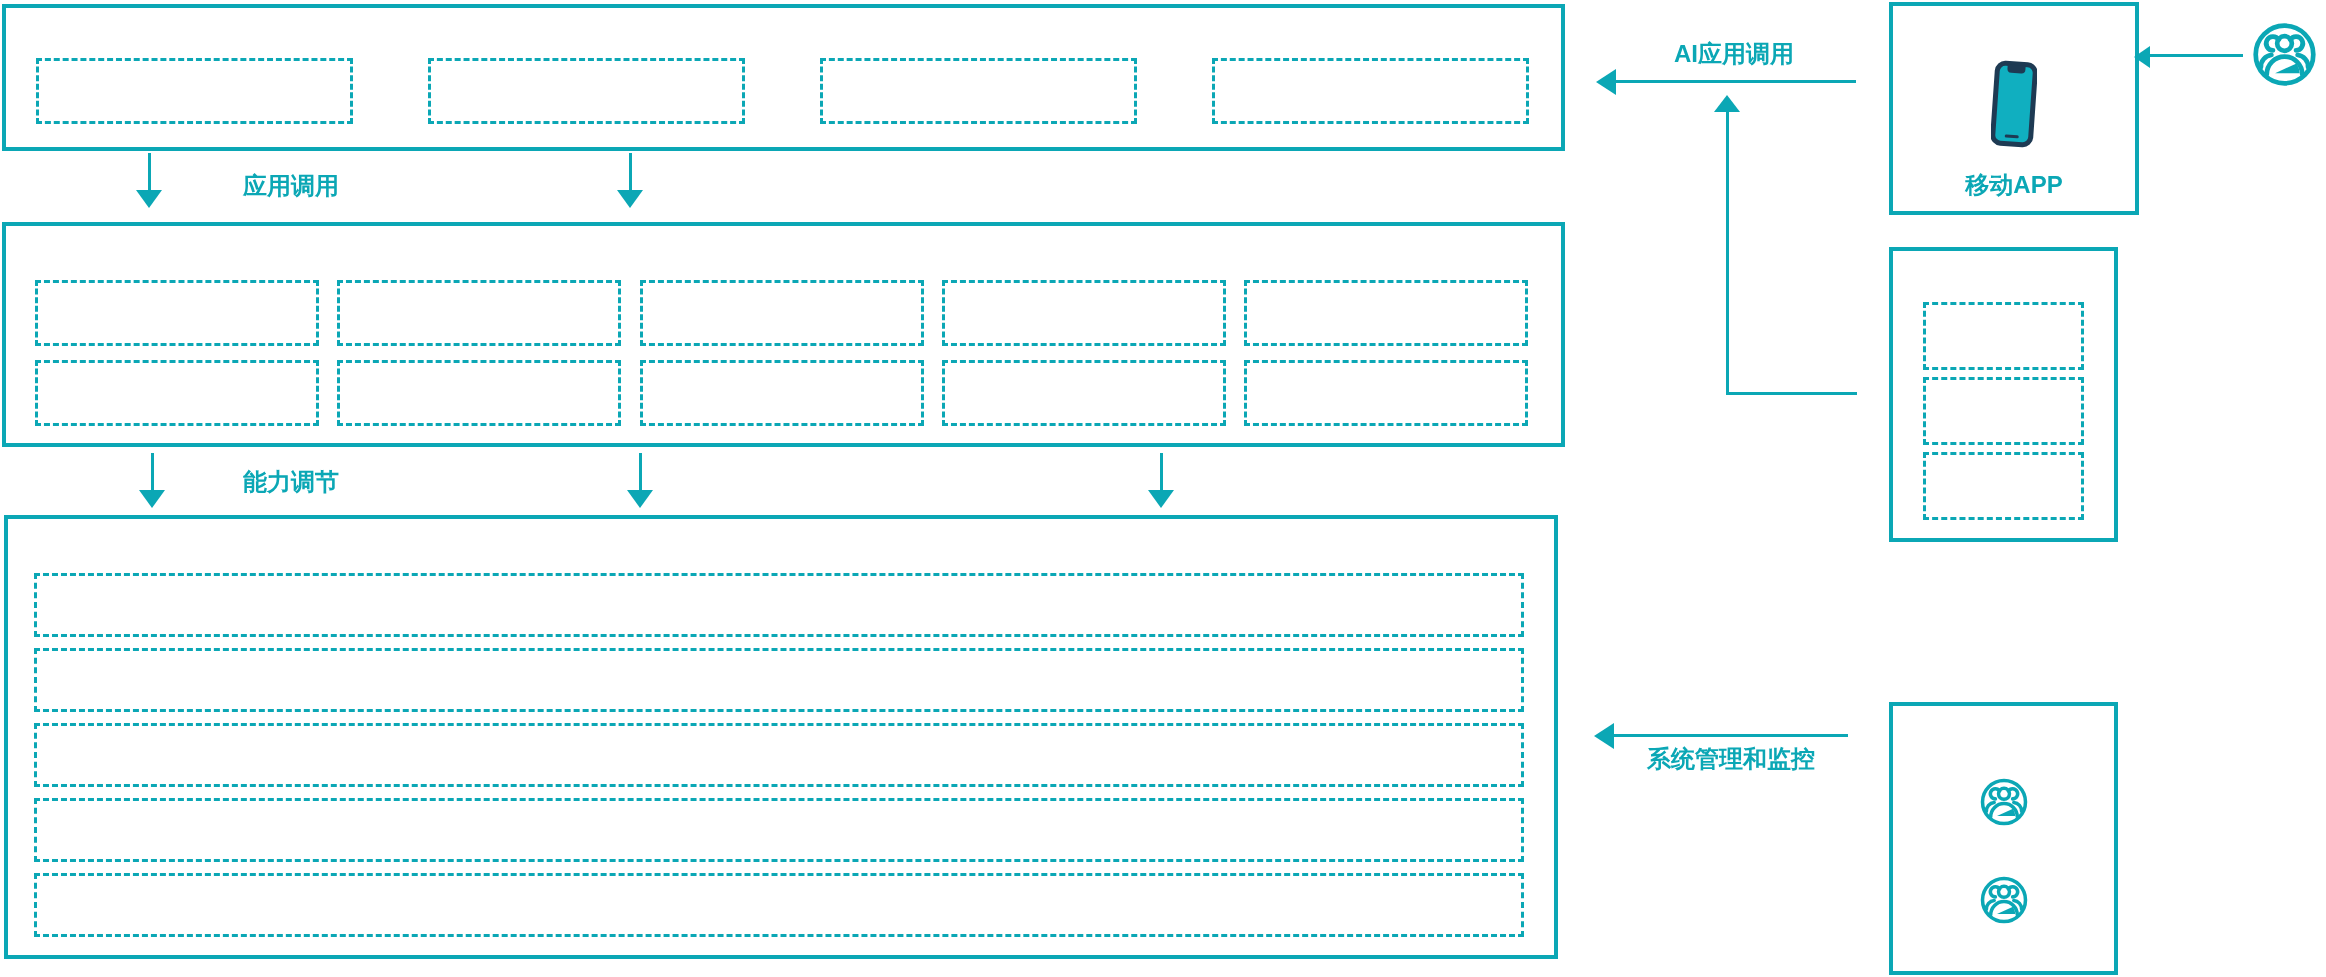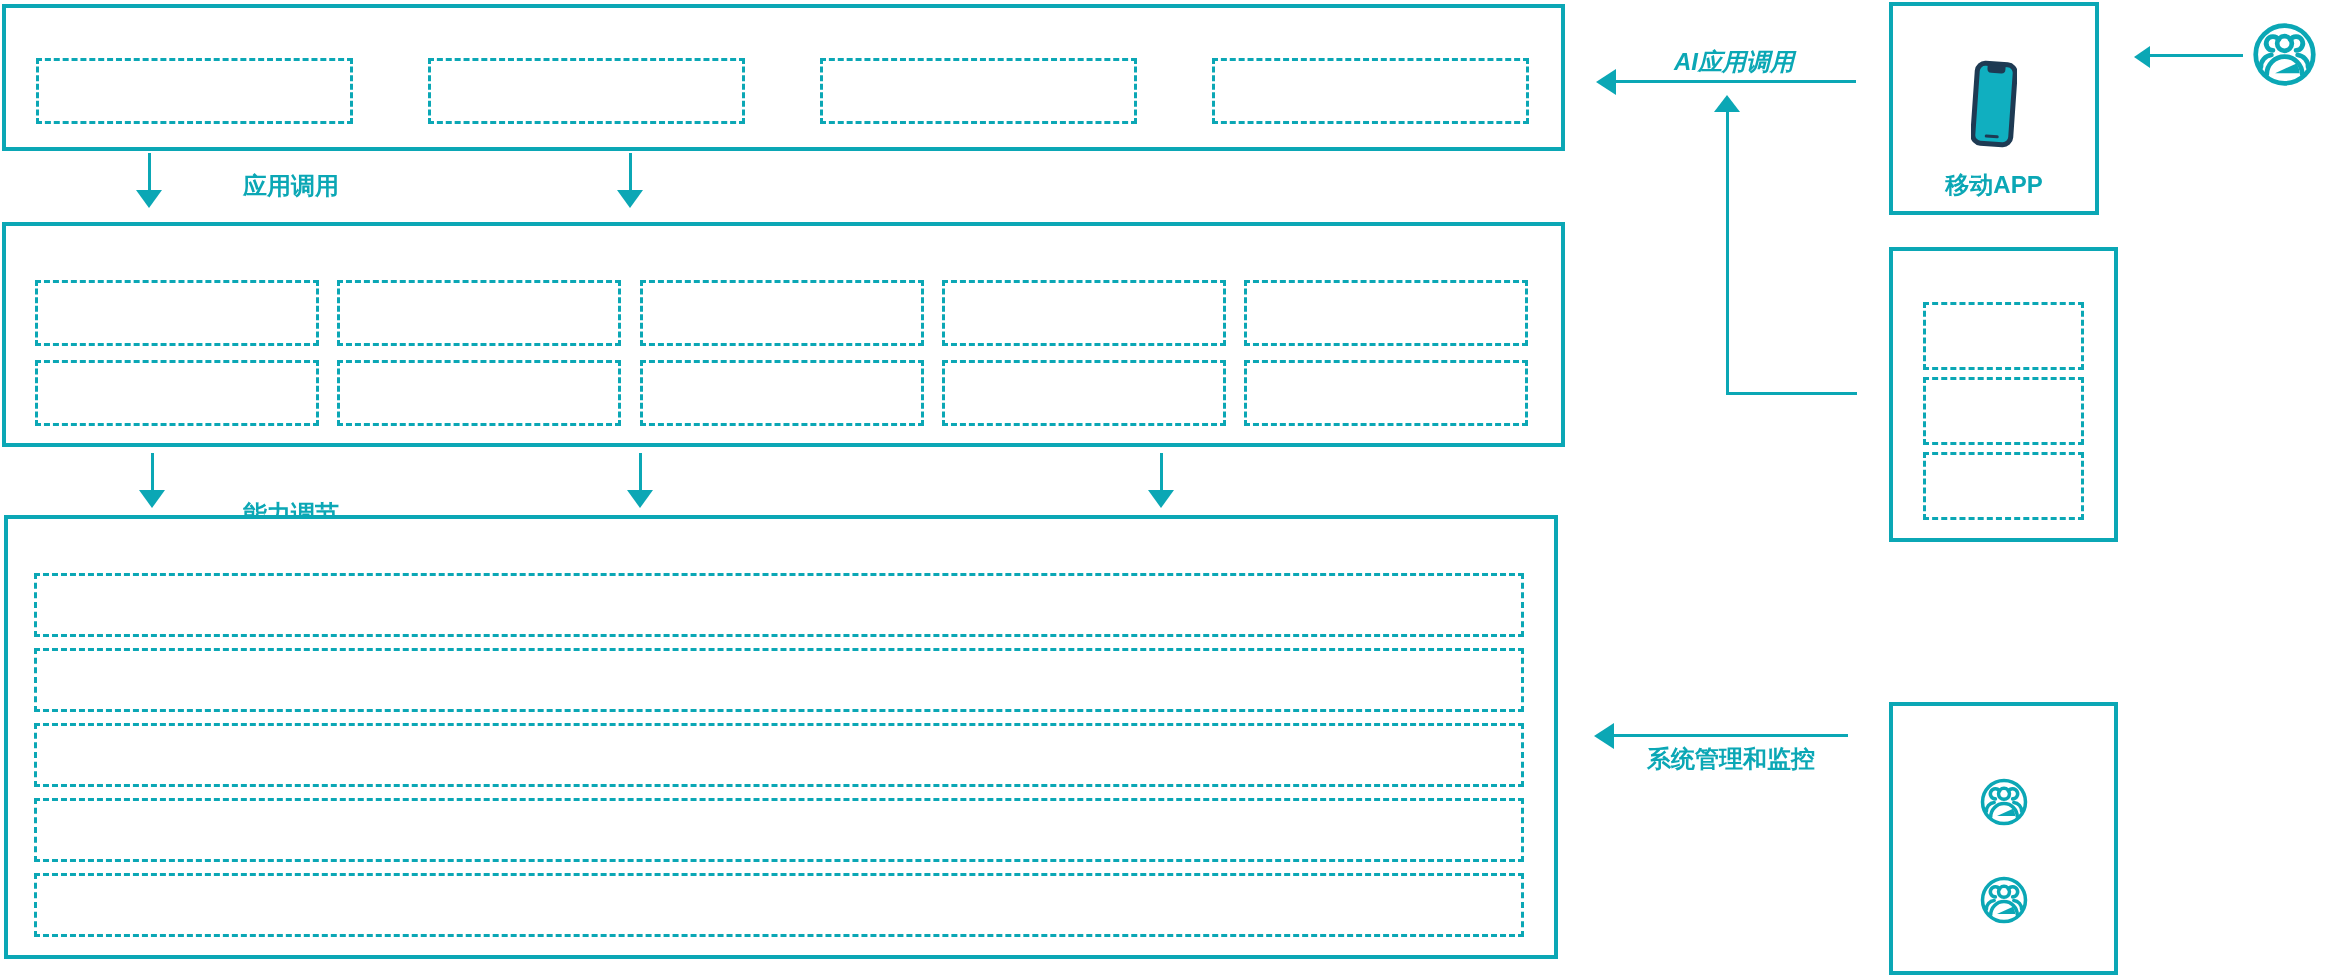--- a/index.html
+++ b/index.html
@@ -14,21 +14,21 @@
   
   #top-box    { left:2px;    top:4px;   width:1563px; height:147px;
                 display:flex; justify-content:space-between; padding:50px 32px 0 30px; }
   #top-box .ph { width:317px; height:66px; }
   #middle-box { left:2px;    top:222px; width:1563px; height:225px;
                 display:grid; grid-template-columns:repeat(5,284px); justify-content:space-between;
                 grid-auto-rows:66px; row-gap:14px; padding:54px 33px 0 29px; }
   #bottom-box { left:4px;    top:515px; width:1554px; height:444px;
                 display:flex; flex-direction:column; padding:54px 0 0 26px; }
   #bottom-box .ph { width:1490px; height:64px; margin-bottom:11px; }
-  #mobile-box   { left:1889px; top:2px;   width:210px; height:213px; }
+  #mobile-box   { left:1889px; top:2px;   width:250px; height:213px; }
   #platform-box { left:1889px; top:247px; width:229px; height:295px;
                   display:flex; flex-direction:column; align-items:center; padding-top:51px; gap:7px; }
   #platform-box .ph { width:161px; height:68px; }
   #admin-box    { left:1889px; top:702px; width:229px; height:273px;
                   display:flex; flex-direction:column; align-items:center; padding-top:71px; gap:48px; }
 
   
   .v-line { position:absolute; width:3px;  background:var(--teal); }
   .h-line { position:absolute; height:3px; background:var(--teal); }
   .tri-down { position:absolute; width:0; height:0;
@@ -100,37 +100,37 @@
 
     <div class="ph"></div>
   </div>
 
   <div class="v-line" style="left:151px;  top:453px; height:38px;"></div>
   <div class="tri-down" style="left:139px;  top:490px;"></div>
   <div class="v-line" style="left:639px;  top:453px; height:38px;"></div>
   <div class="tri-down" style="left:627px;  top:490px;"></div>
   <div class="v-line" style="left:1160px; top:453px; height:38px;"></div>
   <div class="tri-down" style="left:1148px; top:490px;"></div>
-  <div class="flow-label" style="left:243px; top:500px;">能力调节</div>
+  <div class="flow-label" style="left:243px; top:468px;">能力调节</div>
 
   <div id="bottom-box" class="sbox">
     <div class="ph"></div>
 
     <div class="ph"></div>
 
     <div class="ph"></div>
 
     <div class="ph"></div>
 
     <div class="ph"></div>
   </div>
 
   <div class="tri-left" style="left:1596px; top:69px;"></div>
   <div class="h-line" style="left:1613px; top:80px; width:243px;"></div>
-  <div class="flow-label" style="left:1674px; top:48px;font-style:italic;">AI应用调用</div>
+  <div class="flow-label" style="left:1674px; top:40px;">AI应用调用</div>
 
   <div class="tri-up" style="left:1714px; top:95px;"></div>
   <div class="v-line" style="left:1726px; top:111px; height:284px;"></div>
   <div class="h-line" style="left:1727px; top:392px; width:130px;"></div>
 
   <div id="mobile-box" class="sbox">
     <svg id="phone-icon" width="46" height="88" viewBox="0 0 46 88">
       <g transform="rotate(4 23 44)">
         <rect class="phone-body" x="4" y="4" width="38" height="80" rx="8"></rect>
         <path class="phone-detail" d="M14 5 h18 v4 a4 4 0 0 1 -4 4 h-10 a4 4 0 0 1 -4 -4 z"></path>

